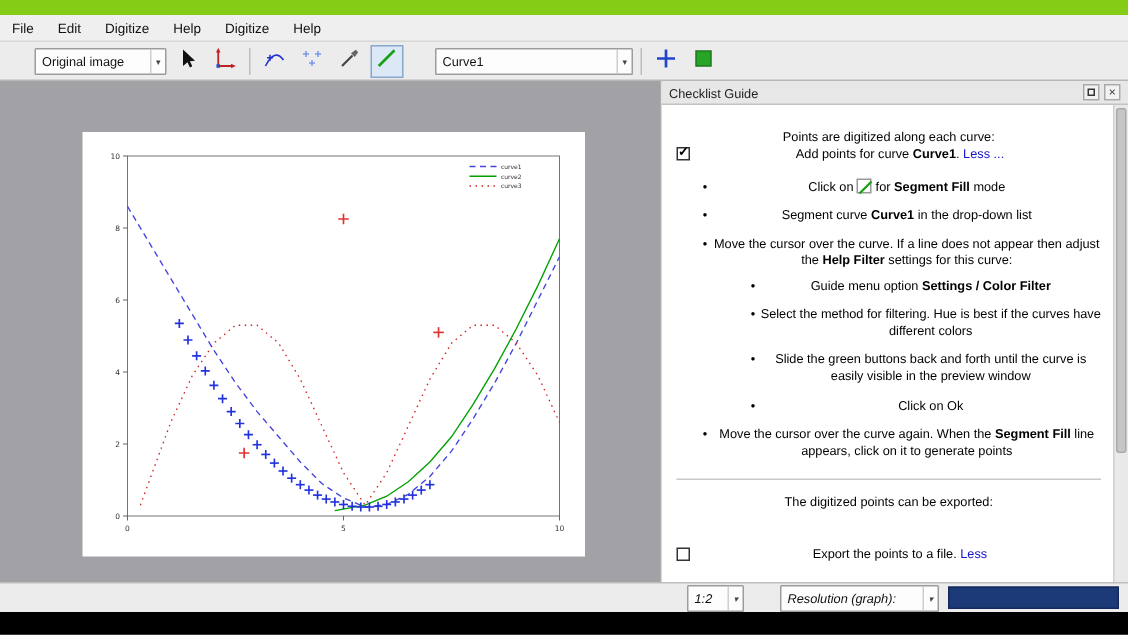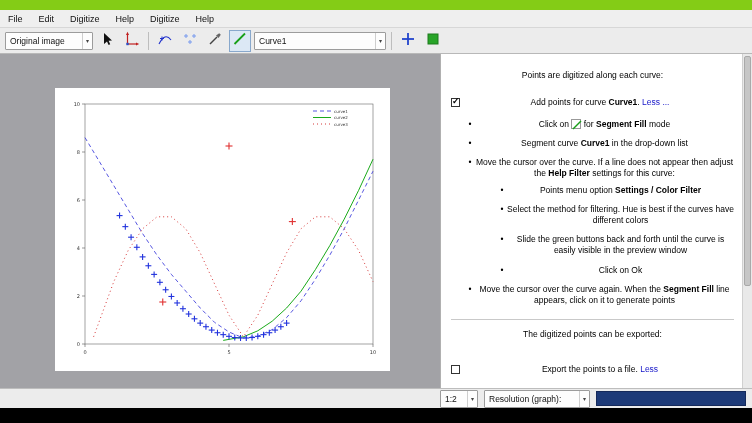--- a/index.html
+++ b/index.html
@@ -9,21 +9,21 @@
   .window{position:absolute;top:10px;left:0;width:752px;height:398px;background:#ececec;
     display:flex;flex-direction:column;}
   
   .menubar{height:18px;display:flex;align-items:stretch;background:#efefef;
     border-bottom:1px solid #d7d7d7;font-size:9px;}
   .menu-item{padding:0 8px;display:flex;align-items:center;color:#111;cursor:default;}
   
   .toolbar{height:26px;display:flex;align-items:center;gap:3px;padding:0 5px;
     background:#ececec;border-bottom:1px solid #b8b8b8;}
   .combo{display:inline-flex;align-items:center;height:18px;background:#fdfdfd;
-    border:1px solid #9c9c9c;border-radius:1px;font-size:8.5px;padding-left:4px;color:#111;}
+    border:1px solid #9c9c9c;border-radius:1px;font-size:8.5px;padding-left:4px;color:#111;margin-left:18px;}
   .combo .arrow{margin-left:auto;padding:0 3px;font-size:6px;color:#444;
     border-left:1px solid #cecece;align-self:stretch;display:flex;align-items:center;}
   .img-combo{width:88px}
   .curve-combo{width:132px}
   .tbtn{width:22px;height:22px;border:1px solid transparent;background:transparent;
     display:flex;align-items:center;justify-content:center;padding:0;}
   .tbtn.active{background:#dce8f5;border:1px solid #88a8cc;}
   .tsep{width:1px;height:18px;background:#bdbdbd;margin:0 2px;}
   
   .main{flex:1;display:flex;min-height:0;}
@@ -37,40 +37,40 @@
     display:flex;align-items:center;font-size:8.5px;padding:0 5px;color:#222;}
   .pt-btns{margin-left:auto;display:flex;gap:3px;}
   .pt-btn{width:11px;height:11px;border:1px solid #a9a9a9;background:#f2f2f2;
     display:flex;align-items:center;justify-content:center;font-size:8px;line-height:1;color:#333;}
   .float-glyph{width:5px;height:5px;border:1px solid #333;}
   .panel-wrap{flex:1;display:flex;min-height:0;}
   .cl-body{flex:1;padding:16px 8px 4px 10px;font-size:8.5px;line-height:1.3;color:#000;overflow:hidden;}
   .scrollbar{width:10px;background:#e9e9e9;border-left:1px solid #d0d0d0;position:relative;}
   .sb-thumb{position:absolute;left:1px;top:2px;width:7px;height:230px;background:#c6c6c6;
     border:1px solid #a9a9a9;border-radius:2px;}
-  .cl-intro{margin-bottom:16px;}
+  .cl-intro{}
   .row{display:flex;margin-bottom:8px;}
   .row .txt{flex:1;}
   .lvl1{padding-left:14px;}
   .lvl2{padding-left:46px;}
   .bullet{flex:0 0 10px;width:10px;font-size:8.5px;}
   .cb{flex:0 0 9px;width:9px;height:9px;border:1px solid #333;background:#fff;
     margin-right:6px;margin-top:1px;position:relative;}
   .cb .tick{position:absolute;left:0;top:-3px;font-size:9px;font-weight:bold;}
   .link{color:#1414c8;cursor:pointer;}
   .mb-add{margin-bottom:11px;}
   .mb-b3{margin-bottom:6px;}
   .mb-b4{margin-bottom:12px;}
   .sep-line{border-top:1px solid #c9c9c9;margin:13px 0 9px 0;}
   .mini-icon{display:inline-block;width:10px;height:10px;border:1px solid #999;
     vertical-align:-2px;background:#fff;}
   .mini-icon svg{display:block;}
   
   .statusbar{height:20px;background:#ececec;border-top:1px solid #bdbdbd;display:flex;
-    align-items:center;gap:6px;padding:0 6px;font-size:8.5px;}
+    align-items:center;gap:6px;padding:0 6px;font-size:8.5px;font-style:italic;}
   .sb-spacer{flex:0 0 428px;}
   .zoom-combo{width:38px;}
   .res-combo{width:106px;gap:17px;}
   .navy-field{flex:1;height:15px;background:#1d3a78;border:1px solid #15295a;color:#fff;
     font-size:8.5px;padding:0 3px;}
 </style>
 </head>
 <body>
 
 <div class="screen">
@@ -247,20 +247,31 @@
               <text x="279" y="24.6" font-size="4" fill="#333">curve1</text>
               <line x1="258" y1="29.5" x2="276" y2="29.5" stroke="#00a000" stroke-width="0.9" stroke-dasharray=""></line>
               <text x="279" y="31.1" font-size="4" fill="#333">curve2</text>
               <line x1="258" y1="36" x2="276" y2="36" stroke="#d02020" stroke-width="0.9" stroke-dasharray="1,3"></line>
               <text x="279" y="37.6" font-size="4" fill="#333">curve3</text>
             </svg>
         </div>
       </div>
 
       <div class="rightpanel">
+        <div class="panel-titlebar">
+          <span>Checklist Guide</span>
+          <span class="pt-btns">
+            <span class="pt-btn">
+                <span class="float-glyph"></span>
+              </span>
+            <span class="pt-btn">
+                <span>×</span>
+              </span>
+          </span>
+        </div>
         <div class="panel-wrap">
           <div class="cl-body">
             <p class="cl-intro">Points are digitized along each curve:</p>
 
             <div class="row mb-add">
               <span class="cb">
                   <span class="tick">✓</span>
                 </span>
               <span class="txt"><span>Add points for curve </span><b>Curve1</b><span>. </span><span class="link">Less ...</span></span>
             </div>
@@ -277,21 +288,21 @@
               <span class="txt"><span>Segment curve </span><b>Curve1</b><span> in the drop-down list</span></span>
             </div>
 
             <div class="row lvl1 mb-b3">
               <span class="bullet">•</span>
               <span class="txt"><span>Move the cursor over the curve. If a line does not appear then adjust the </span><b>Help Filter</b><span> settings for this curve:</span></span>
             </div>
 
             <div class="row lvl2">
               <span class="bullet">•</span>
-              <span class="txt"><span>Points menu option </span><b>Settings / Color Filter</b></span>
+              <span class="txt"><span>Guide menu option </span><b>Settings / Color Filter</b></span>
             </div>
 
             <div class="row lvl2">
               <span class="bullet">•</span>
               <span class="txt">Select the method for filtering. Hue is best if the curves have different colors</span>
             </div>
 
             <div class="row lvl2">
               <span class="bullet">•</span>
               <span class="txt">Slide the green buttons back and forth until the curve is easily visible in the preview window</span>

